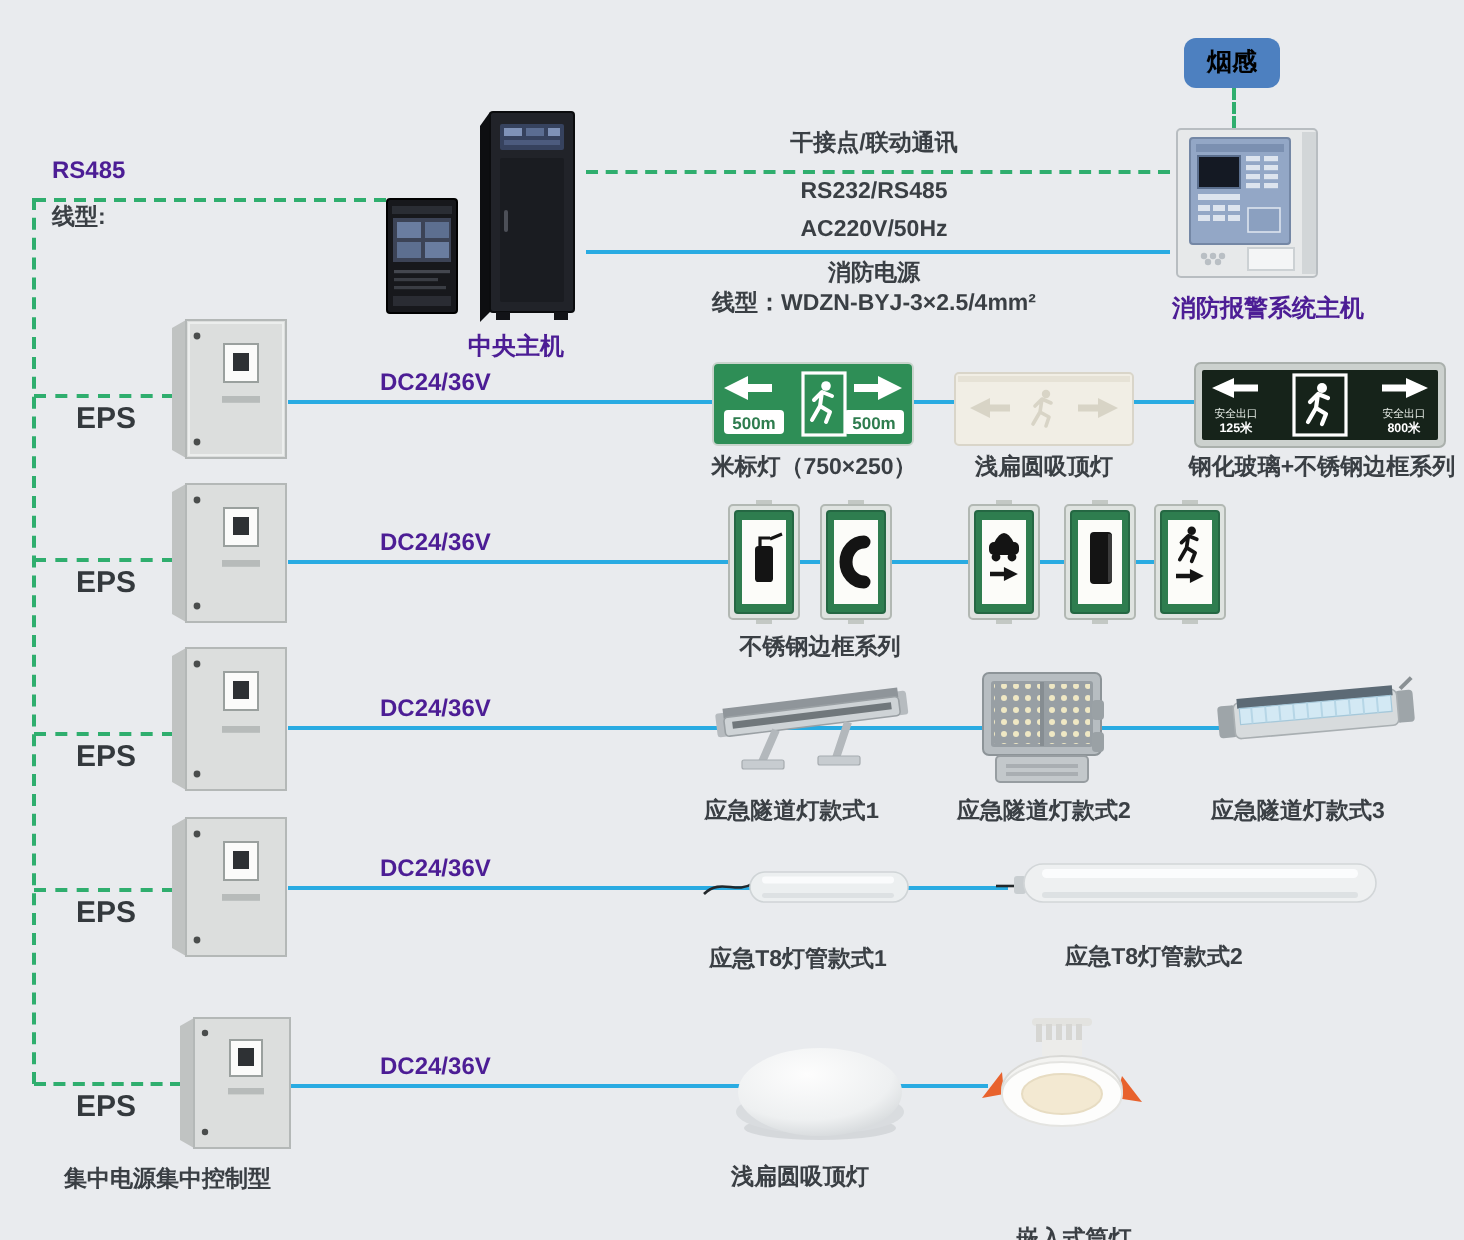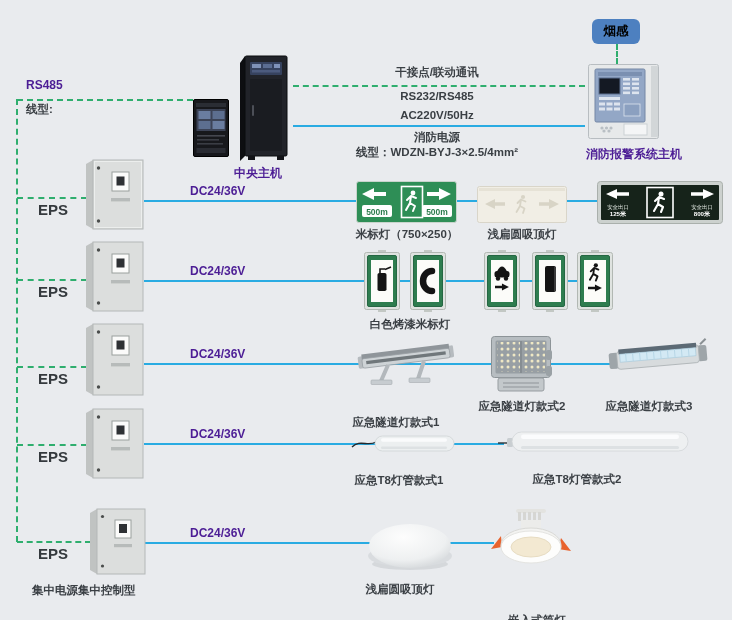--- a/index.html
+++ b/index.html
@@ -239,20 +239,21 @@
         <path d="M-5,-2 L-1,-6 L4,-4 M-1,-6 L-2,1 M-2,1 L-6,8 M-2,1 L3,4 L1,9"></path>
       </g>
       <text x="105" y="27.5" font-size="5.4" fill="#e9efe9" text-anchor="middle">安全出口</text>
       <text x="105" y="35" font-size="6.2" font-weight="bold" fill="#fff" text-anchor="middle">800米</text>
       <path transform="translate(94,8)" d="M23,5 L12,0 V3.3 H0 V6.7 H12 V10 Z" fill="#fff"></path>
     </svg>
   </div>
 
   <div class="lbl" style="left:407px;top:228px;">米标灯（750×250）</div>
   <div class="lbl" style="left:522px;top:228px;">浅扁圆吸顶灯</div>
+  <div class="lbl" style="left:661px;top:228px;">钢化玻璃+不锈钢边框系列</div>
 
   <div class="abs" style="left:362px;top:250px;">
     <svg width="40" height="62" viewBox="0 0 40 62">
       <rect x="16" y="0" width="8" height="62" fill="#c3c8c4"></rect>
       <rect x="2.5" y="2.5" width="35" height="57" rx="2" fill="#dfe3e0" stroke="#b2b8b3"></rect>
       <rect x="5.5" y="5.5" width="29" height="51" rx="1.5" fill="#2e7d4f" stroke="#256743"></rect>
       <rect x="9" y="10" width="22" height="42" fill="#fcfcf9"></rect>
       <g>
         <rect x="15.5" y="23" width="9" height="18" rx="1.8" fill="#141414"></rect>
         <path d="M18,23 v-4 h5 M23,19.5 l6,-2.5" stroke="#141414" stroke-width="1.6" fill="none"></path>
@@ -301,21 +302,21 @@
       <rect x="2.5" y="2.5" width="35" height="57" rx="2" fill="#dfe3e0" stroke="#b2b8b3"></rect>
       <rect x="5.5" y="5.5" width="29" height="51" rx="1.5" fill="#2e7d4f" stroke="#256743"></rect>
       <rect x="9" y="10" width="22" height="42" fill="#fcfcf9"></rect>
       <g transform="translate(20,23) scale(0.85)" stroke="#141414" stroke-width="2.2" fill="none" stroke-linecap="round" stroke-linejoin="round">
         <circle cx="1" cy="-9" r="2.5" fill="#141414" stroke="none"></circle>
         <path d="M-5,-2 L-1,-6 L4,-4 M-1,-6 L-2,1 M-2,1 L-6,8 M-2,1 L3,4 L1,9"></path>
       </g>
       <path transform="translate(13,34.5) scale(0.58)" d="M24,6 L12,0 V4 H0 V8 H12 V12 Z" fill="#141414"></path>
     </svg>
   </div>
-  <div class="lbl" style="left:410px;top:318px;">白色烤漆米标灯</div>
+  <div class="lbl" style="left:410px;top:318px;">不锈钢边框系列</div>
 
   <div class="abs" style="left:356px;top:338px;">
     <svg width="100" height="56" viewBox="0 0 100 56">
       <g transform="rotate(-7 50 20)">
         <rect x="2" y="13" width="6" height="12" rx="1.5" fill="#b6bbbf"></rect>
         <rect x="92" y="13" width="6" height="12" rx="1.5" fill="#b6bbbf"></rect>
         <rect x="6" y="11" width="88" height="5" fill="#8f959a"></rect>
         <rect x="6" y="15.5" width="88" height="9.5" rx="2" fill="#ced3d6" stroke="#9aa0a4" stroke-width="0.8"></rect>
         <rect x="10" y="18" width="80" height="3.5" fill="#70777b"></rect>
       </g>
@@ -348,21 +349,21 @@
         <path d="M93,12 l6,-5" stroke="#8a9094" stroke-width="2"></path>
         <rect x="1" y="13" width="9" height="16" rx="2" fill="#9ea5a9"></rect>
         <rect x="90" y="13" width="9" height="16" rx="2" fill="#9ea5a9"></rect>
         <rect x="9" y="12" width="82" height="18" rx="3" fill="#d7dbdd" stroke="#a9afb2" stroke-width="0.8"></rect>
         <rect x="11" y="10" width="78" height="5" fill="#5c6a75"></rect>
         <rect x="12" y="15" width="76" height="8" fill="#d3e9f4" stroke="#a5c8da" stroke-width="0.6"></rect>
         <path d="M18,15 v8 M25,15 v8 M32,15 v8 M39,15 v8 M46,15 v8 M53,15 v8 M60,15 v8 M67,15 v8 M74,15 v8 M81,15 v8" stroke="#b6d6e6" stroke-width="1"></path>
       </g>
     </svg>
   </div>
-  <div class="lbl" style="left:396px;top:416px;">应急隧道灯款式1</div>
+  <div class="lbl" style="left:396px;top:400px;font-family:Liberation Mono, monospace;">应急隧道灯款式1</div>
   <div class="lbl" style="left:522px;top:400px;text-align:right;">应急隧道灯款式2</div>
   <div class="lbl" style="left:649px;top:400px;">应急隧道灯款式3</div>
 
   <div class="abs" style="left:350px;top:430px;">
     <svg width="108" height="26" viewBox="0 0 108 26">
       <path d="M2,17 C10,9 18,17 26,12" stroke="#23282b" stroke-width="1.3" fill="none"></path>
       <rect x="25" y="6" width="79" height="15" rx="7.5" fill="#eceff0" stroke="#cfd4d6" stroke-width="0.8"></rect>
       <rect x="31" y="8.2" width="66" height="3.5" rx="1.7" fill="#fafbfc"></rect>
       <rect x="31" y="16.5" width="66" height="2.5" rx="1.2" fill="#dde1e3"></rect>
     </svg>

